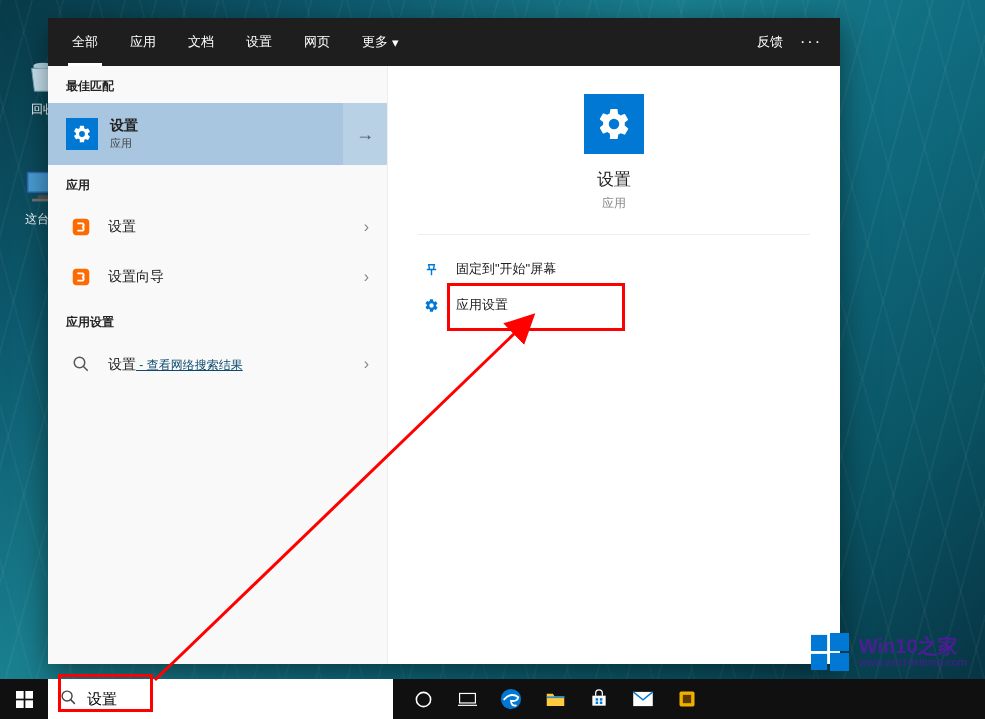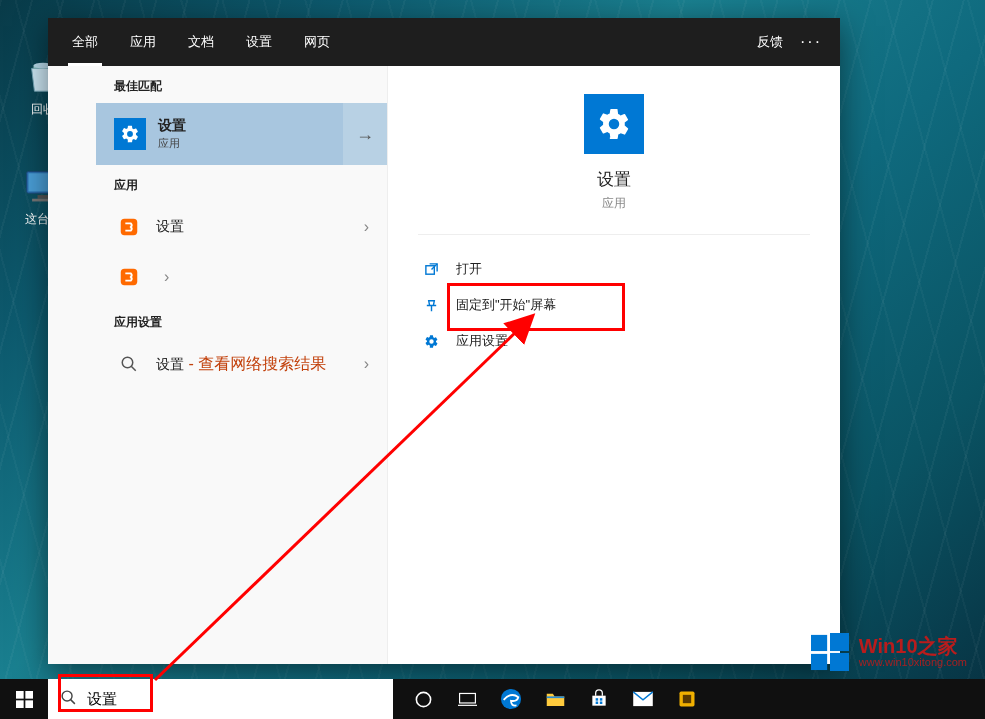--- a/index.html
+++ b/index.html
@@ -18,35 +18,35 @@
 .panel-header { background: #1e1e1e; height: 48px; display: flex; align-items: center; padding: 0 8px; color: #fff; }
 .header-tabs { display: flex; align-items: flex-start; height: 100%; flex: 1; }
 .header-tab { padding: 0 16px; height: 100%; display: flex; align-items: center; font-size: 13px; cursor: pointer; position: relative; }
 .header-tab.active::after { content: ""; position: absolute; bottom: 0; left: 12px; right: 12px; height: 3px; background: #fff; }
 .header-more { display: flex; align-items: center; gap: 4px; }
 .header-right { display: flex; align-items: center; gap: 17px; padding-right: 10px; }
 .header-right .feedback { font-size: 13px; cursor: pointer; }
 .header-right .dots { font-size: 16px; cursor: pointer; letter-spacing: 2px; }
 
 .panel-body { flex: 1; display: flex; }
-.left-col { width: 340px; background: #f9f9f9; border-right: 1px solid #eee; overflow-y: auto; padding-bottom: 10px; padding-left: 48px; }
+.left-col { width: 340px; background: #f9f9f9; border-right: 1px solid #eee; overflow-y: auto; padding-bottom: 10px; }
 .right-col { flex: 1; background: #fff; padding: 28px 30px; position: relative; }
 
 .section-heading { font-size: 12px; font-weight: bold; color: #222; padding: 12px 18px 8px; }
 .result-item { display: flex; align-items: center; padding: 10px 18px; cursor: pointer; position: relative; }
 .result-item.selected { background: #a8c6df; }
 .result-icon { width: 30px; height: 30px; display: flex; align-items: center; justify-content: center; margin-right: 12px; flex-shrink: 0; }
 .result-text { flex: 1; }
 .result-title { font-size: 14px; color: #222; }
 .result-sub { font-size: 11px; color: #666; margin-top: 1px; }
 .selected .result-title { font-weight: bold; }
 .selected .result-sub { color: #444; }
 .chevron { color: #888; font-size: 16px; margin-left: 8px; }
 .arrow-box { position: absolute; right: 0; top: 0; bottom: 0; width: 44px; background: #b8d1e4; display: flex; align-items: center; justify-content: center; color: #555; font-size: 18px; }
-.web-sub { font-size: 16px; color: #c2410c; }
+.web-sub { font-size: 12px; color: #0c4a6e; text-decoration: underline; }
 
 .preview-header { text-align: center; padding-bottom: 22px; border-bottom: 1px solid #eee; }
 .preview-icon { width: 60px; height: 60px; margin: 0 auto 14px; background: #0078d4; display: flex; align-items: center; justify-content: center; }
 .preview-title { font-size: 17px; color: #222; margin-bottom: 4px; }
 .preview-sub { font-size: 12px; color: #888; }
 .action-list { padding-top: 16px; }
 .action-item { display: flex; align-items: center; padding: 9px 4px; cursor: pointer; font-size: 13px; color: #222; }
 .action-icon { width: 18px; height: 16px; margin-right: 16px; display: flex; align-items: center; justify-content: center; color: #0078d4; }
 
 .taskbar { position: absolute; left: 0; right: 0; bottom: 0; height: 40px; background: #101010; display: flex; align-items: center; }
@@ -57,21 +57,21 @@
 .tb-icons { display: flex; align-items: center; height: 100%; margin-left: 8px; }
 .tb-icon { width: 44px; height: 40px; display: flex; align-items: center; justify-content: center; cursor: pointer; color: #fff; }
 
 .annotation { position: absolute; border: 3px solid #ff0000; pointer-events: none; z-index: 50; }
 .ann1 { left: 447px; top: 283px; width: 178px; height: 48px; }
 .ann2 { left: 58px; top: 674px; width: 95px; height: 38px; }
 .arrow-line { position: absolute; pointer-events: none; z-index: 49; }
 
 .watermark { position: absolute; right: 18px; bottom: 48px; display: flex; align-items: center; gap: 10px; z-index: 60; }
 .wm-logo { width: 38px; height: 38px; }
-.wm-text { color: #b91c1c; }
+.wm-text { color: #4c1d95; }
 .wm-title { font-size: 20px; font-weight: bold; line-height: 1; }
 .wm-url { font-size: 11px; opacity: 0.9; }
 </style>
 </head>
 <body>
 
 <div class="desktop-bg"></div>
 <div class="rays"></div>
 
 <div class="desktop-icon recycle-bin">
@@ -108,20 +108,24 @@
         </div>
       <div class="header-tab">
           <span>文档</span>
         </div>
       <div class="header-tab">
           <span>设置</span>
         </div>
       <div class="header-tab">
           <span>网页</span>
         </div>
+      <div class="header-tab header-more">
+        <span>更多</span>
+        <span>▾</span>
+      </div>
     </div>
     <div class="header-right">
       <span class="feedback">反馈</span>
       <span class="dots">···</span>
     </div>
   </div>
 
   <div class="panel-body">
     <div class="left-col">
       <div class="section-heading">最佳匹配</div>
@@ -151,20 +155,23 @@
           </div>
         <span class="chevron">›</span>
       </div>
       <div class="result-item">
         <div class="result-icon">
           <svg viewBox="0 0 24 24" width="22" height="22">
               <rect x="3" y="3" width="18" height="18" rx="4" fill="#ff6a00"></rect>
               <path d="M8 8 L14 8 Q16 10 14 12 Q16 14 14 16 L8 16" fill="none" stroke="#fff" stroke-width="2"></path>
             </svg>
         </div>
+        <div class="result-text">
+            <div class="result-title">设置向导</div>
+          </div>
         <span class="chevron">›</span>
       </div>
 
       <div class="section-heading">应用设置</div>
       <div class="result-item">
         <div class="result-icon" style="color:#555;">
           <svg viewBox="0 0 24 24" width="18" height="18" fill="none" stroke="currentColor" stroke-width="2">
               <circle cx="10" cy="10" r="7"></circle>
               <line x1="15" y1="15" x2="21" y2="21"></line>
             </svg>
@@ -181,30 +188,20 @@
       <div class="preview-header">
         <div class="preview-icon">
           <svg viewBox="0 0 24 24" width="36" height="36" fill="#fff">
               <path d="M19.14,12.94a7,7,0,0,0,.05-.94,7,7,0,0,0-.05-.94l2.03-1.58a.5.5,0,0,0,.12-.64l-1.92-3.32a.5.5,0,0,0-.6-.22l-2.39.96a7,7,0,0,0-1.62-.94l-.36-2.54A.5.5,0,0,0,14,2h-4a.5.5,0,0,0-.49.42L9.15,4.96a7,7,0,0,0-1.62.94L5.14,4.94a.5.5,0,0,0-.6.22L2.62,8.48a.5.5,0,0,0,.12.64l2.03,1.58a7,7,0,0,0-.05.94,7,7,0,0,0,.05.94L2.74,14.16a.5.5,0,0,0-.12.64l1.92,3.32a.5.5,0,0,0,.6.22l2.39-.96a7,7,0,0,0,1.62.94l.36,2.54A.5.5,0,0,0,10,22h4a.5.5,0,0,0,.49-.42l.36-2.54a7,7,0,0,0,1.62-.94l2.39.96a.5.5,0,0,0,.6-.22l1.92-3.32a.5.5,0,0,0-.12-.64ZM12,15.5A3.5,3.5,0,1,1,15.5,12,3.5,3.5,0,0,1,12,15.5Z"></path>
             </svg>
         </div>
         <div class="preview-title">设置</div>
         <div class="preview-sub">应用</div>
       </div>
       <div class="action-list">
-        <div class="action-item">
-          <span class="action-icon">
-              <svg viewBox="0 0 16 16" width="15" height="15" fill="none" stroke="#0078d4" stroke-width="1.5">
-                <rect x="2" y="4" width="9" height="9"></rect>
-                <path d="M6 2 h8 v8"></path>
-                <path d="M14 2 L8 8"></path>
-              </svg>
-            </span>
-          <span>打开</span>
-        </div>
         <div class="action-item">
           <span class="action-icon">
               <svg viewBox="0 0 16 16" width="15" height="15" fill="none" stroke="#0078d4" stroke-width="1.5">
                 <path d="M3 8 h10 M8 8 v6 M5 3 h6 l-1 5 h-4 z"></path>
               </svg>
             </span>
           <span>固定到"开始"屏幕</span>
         </div>
         <div class="action-item">
           <span class="action-icon">

